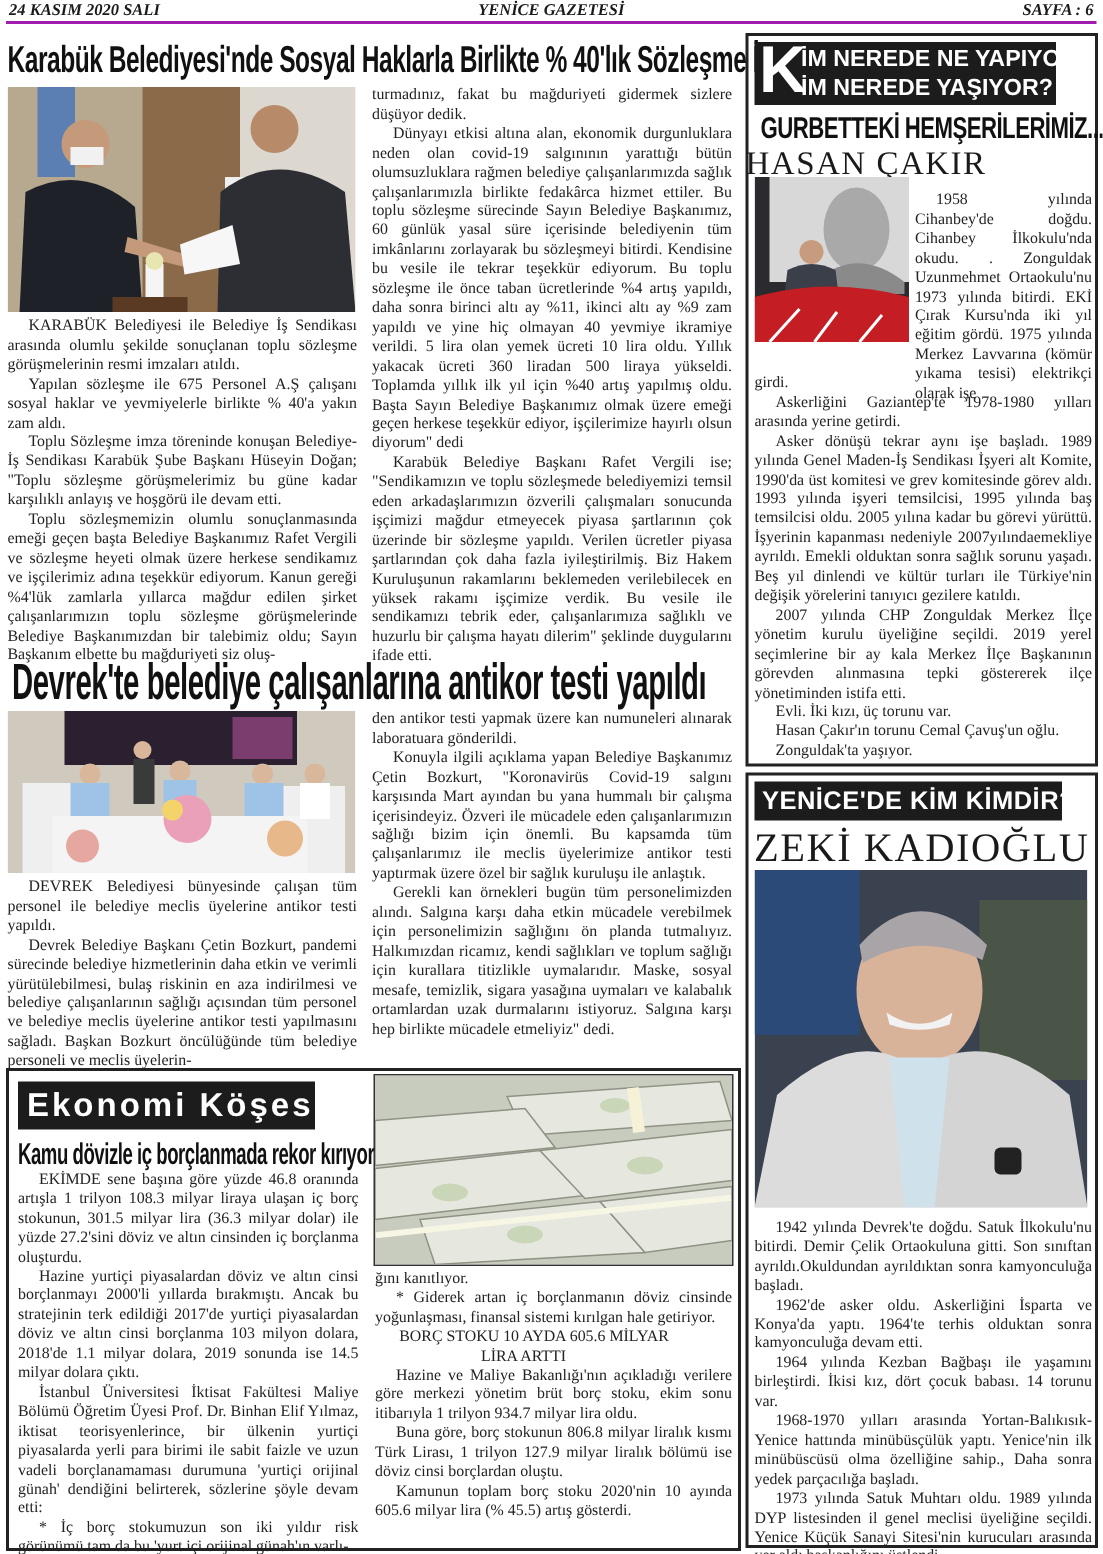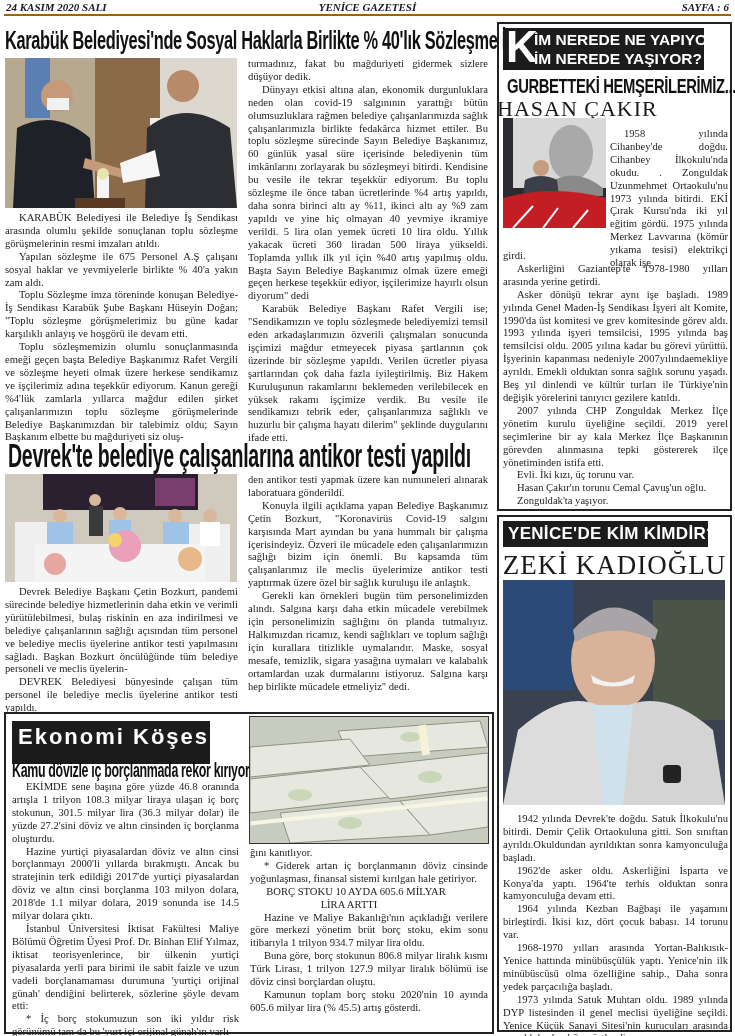--- a/index.html
+++ b/index.html
@@ -1,18 +1,18 @@
 <!DOCTYPE html>
 <html><head>
 <meta charset="utf-8">
 <style>
   html,body{margin:0;padding:0;background:#fff;}
   body{width:735px;height:1036px;position:relative;overflow:hidden;font-family:"DejaVu Serif","Liberation Serif",serif;color:#1a1a1a;}
   .abs{position:absolute;}
-  .header{left:4px;top:0;width:727px;height:14px;border-bottom:2px solid #a16207;font-family:"Liberation Serif",serif;font-weight:bold;font-style:italic;font-size:11px;}
+  .header{left:4px;top:0;width:727px;height:14px;border-bottom:2px solid #a21caf;font-family:"Liberation Serif",serif;font-weight:bold;font-style:italic;font-size:11px;}
   .header .l{position:absolute;left:2px;top:1px;}
   .header .c{position:absolute;left:0;width:100%;text-align:center;top:1px;}
   .header .r{position:absolute;right:2px;top:1px;}
   .headline{font-family:"Liberation Sans",sans-serif;font-weight:bold;color:#111;transform-origin:left top;white-space:nowrap;letter-spacing:-0.5px;}
   .body{font-family:"Liberation Serif",serif;font-size:10.6px;line-height:12.9px;text-align:justify;color:#222;}
   .body p{margin:0;text-indent:14px;}
   .body p.ni{text-indent:0;}
   .photo{overflow:hidden;}
   .box{border:2px solid #222;box-sizing:border-box;}
   .blackbar{background:#1c1c1c;color:#fff;font-family:"Liberation Sans",sans-serif;font-weight:bold;}
@@ -82,32 +82,32 @@
     <circle cx="90" cy="26" r="6" fill="#d9b79a"></circle>
       <rect x="84" y="32" width="14" height="30" fill="#3a3a3a"></rect>
     <circle cx="120" cy="72" r="16" fill="#e9a0b8"></circle>
       <circle cx="110" cy="66" r="7" fill="#f3d36a"></circle>
     <circle cx="50" cy="90" r="11" fill="#e5a7a0"></circle>
       <circle cx="185" cy="85" r="12" fill="#e7b98a"></circle>
   </svg>
 </div>
 
 <div class="abs body" style="left:5px;top:586px;width:233px;">
+  <p>DEVREK Belediyesi bünyesinde çalışan tüm personel ile belediye meclis üyelerine antikor testi yapıldı.</p>
   <p>Devrek Belediye Başkanı Çetin Bozkurt, pandemi sürecinde belediye hizmetlerinin daha etkin ve verimli yürütülebilmesi, bulaş riskinin en aza indirilmesi ve belediye çalışanlarının sağlığı açısından tüm personel ve belediye meclis üyelerine antikor testi yapılmasını sağladı. Başkan Bozkurt öncülüğünde tüm belediye personeli ve meclis üyelerin-</p>
-  <p>DEVREK Belediyesi bünyesinde çalışan tüm personel ile belediye meclis üyelerine antikor testi yapıldı.</p>
 </div>
 
 <div class="abs body" style="left:248px;top:474px;width:240px;">
   <p class="ni">den antikor testi yapmak üzere kan numuneleri alınarak laboratuara gönderildi.</p>
   <p>Konuyla ilgili açıklama yapan Belediye Başkanımız Çetin Bozkurt, "Koronavirüs Covid-19 salgını karşısında Mart ayından bu yana hummalı bir çalışma içerisindeyiz. Özveri ile mücadele eden çalışanlarımızın sağlığı bizim için önemli. Bu kapsamda tüm çalışanlarımız ile meclis üyelerimize antikor testi yaptırmak üzere özel bir sağlık kuruluşu ile anlaştık.</p>
   <p>Gerekli kan örnekleri bugün tüm personelimizden alındı. Salgına karşı daha etkin mücadele verebilmek için personelimizin sağlığını ön planda tutmalıyız. Halkımızdan ricamız, kendi sağlıkları ve toplum sağlığı için kurallara titizlikle uymalarıdır. Maske, sosyal mesafe, temizlik, sigara yasağına uymaları ve kalabalık ortamlardan uzak durmalarını istiyoruz. Salgına karşı hep birlikte mücadele etmeliyiz" dedi.</p>
 </div>
 
 <div class="abs box" style="left:4px;top:712px;width:490px;height:322px;"></div>
-<div class="abs blackbar" style="left:12px;top:721px;width:198px;height:43px;">
+<div class="abs blackbar" style="left:12px;top:721px;width:198px;height:32px;">
   <span style="position:absolute;left:6px;top:3px;font-size:22px;letter-spacing:2px;white-space:nowrap;">Ekonomi Köşesi:</span>
 </div>
 <div class="abs headline" style="left:12px;top:759px;font-size:20px;transform:scaleX(0.62);">Kamu dövizle iç borçlanmada rekor kırıyor!</div>
 
 <div class="abs photo" style="left:249px;top:716px;width:240px;height:128px;border:1px solid #333;box-sizing:border-box;">
   <svg width="238" height="126" viewBox="0 0 238 126">
     <rect width="238" height="126" fill="#c8ccbf"></rect>
     <g fill="#e6e8df" stroke="#8e9284" stroke-width="1">
       <path d="M88 14 L230 4 L238 30 L100 40 Z"></path>
       <path d="M0 30 L100 22 L120 48 L0 60 Z"></path>

